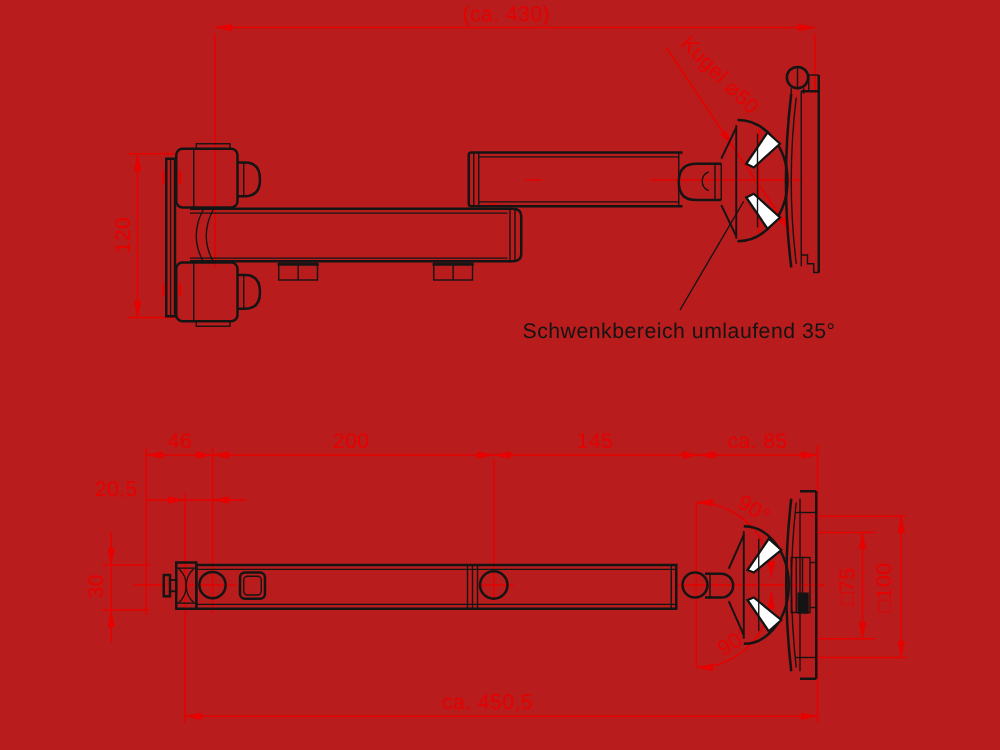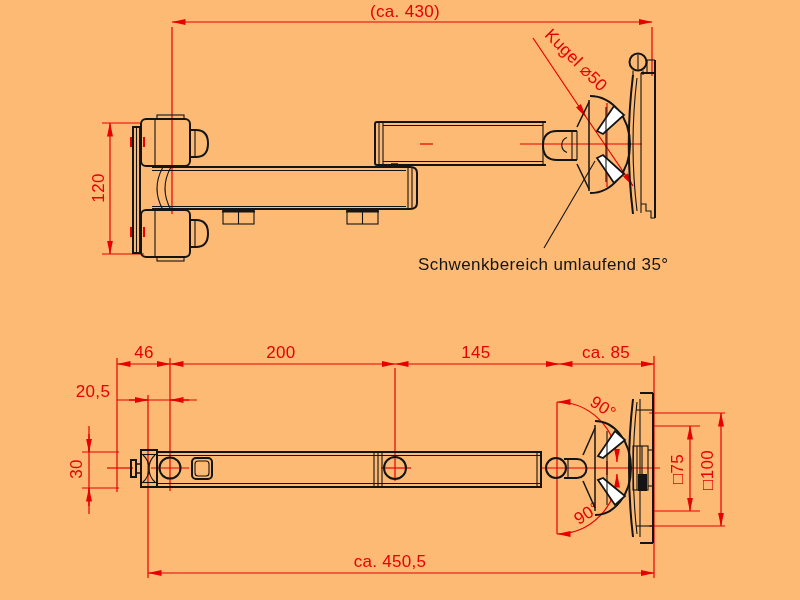--- a/index.html
+++ b/index.html
@@ -1,16 +1,16 @@
 <!DOCTYPE html>
 <html style="--red: #e60000; --blk: #141414;"><head>
 <meta charset="utf-8">
 <style>
   html,body{margin:0;padding:0;background:#fff;}
-  .stage{position:relative;width:800px;height:600px;background:#fdba74;overflow:hidden;
+  .stage{position:relative;width:800px;height:600px;background:#b91c1c;overflow:hidden;
          font-family:"Liberation Sans", sans-serif;}
   svg{position:absolute;left:0;top:0;}
   
   .b2{stroke:var(--blk,#111);stroke-width:2;fill:none;}
   .b15{stroke:var(--blk,#111);stroke-width:1.5;fill:none;}
   .b1{stroke:var(--blk,#111);stroke-width:1.1;fill:none;}
   .bfill{fill:var(--blk,#111);stroke:none;}
   .lever{fill:#fff;stroke:var(--blk,#111);stroke-width:1.8;}
   
   .r1{stroke:var(--red,#e60000);stroke-width:1.2;fill:none;}

